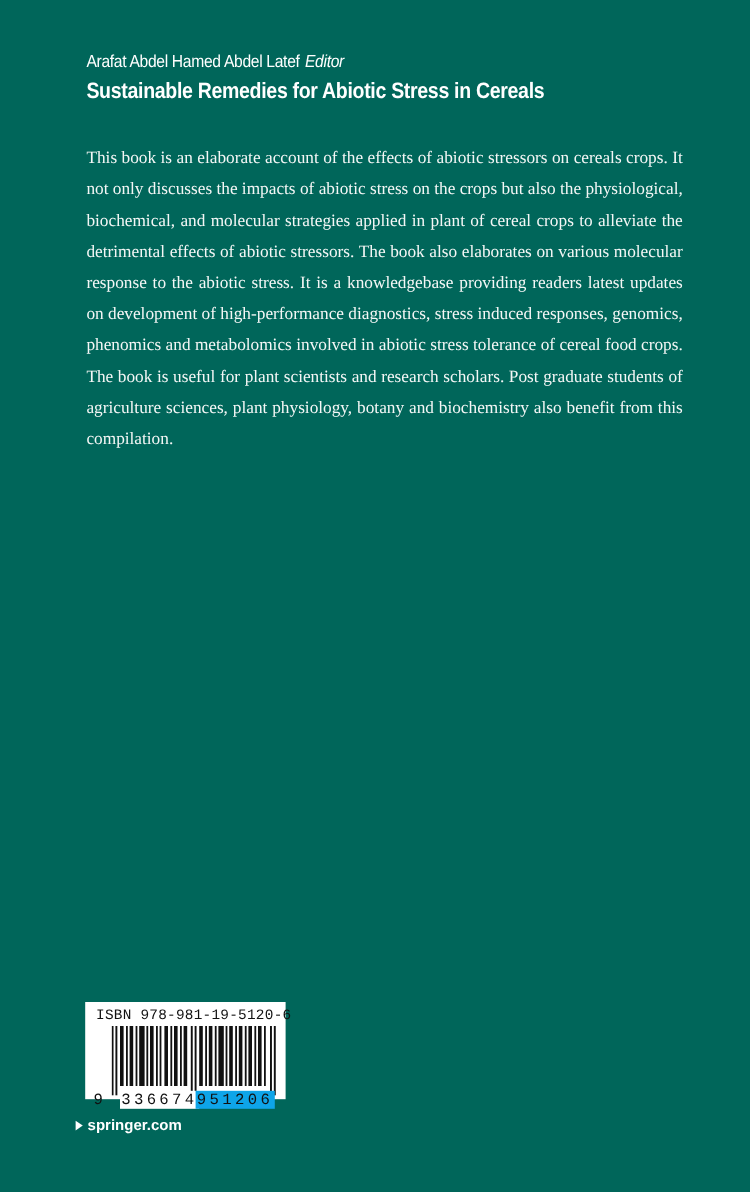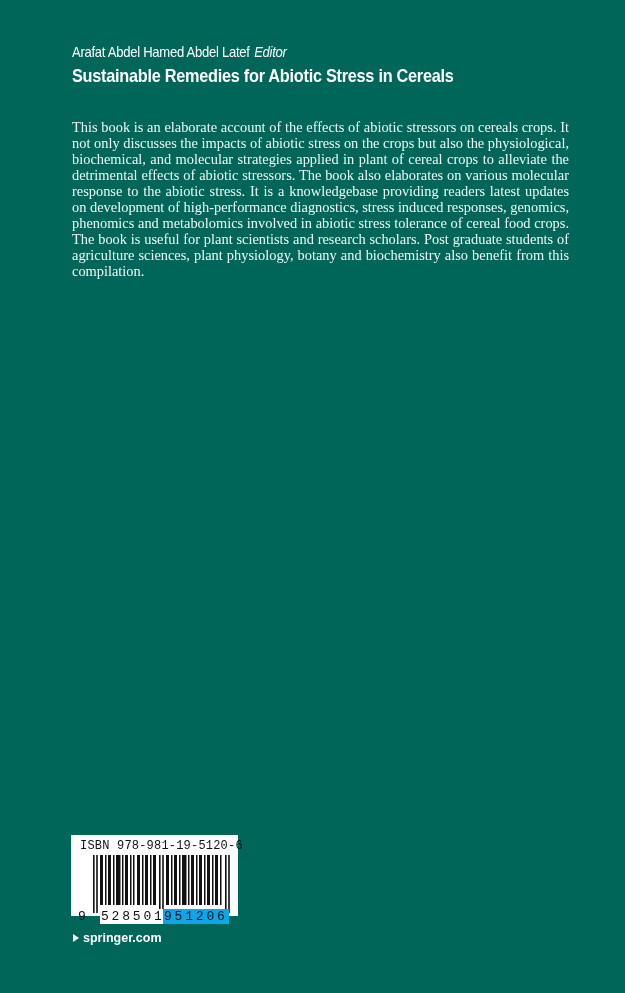--- a/index.html
+++ b/index.html
@@ -41,21 +41,21 @@
       transform-origin: left top;
       white-space: nowrap;
     }
     .blurb {
       position: absolute;
       left: 72px;
       top: 119px;
       width: 497px;
       font-family: "Liberation Serif", serif;
       font-size: 14.4px;
-      line-height: 16px;
+      line-height: 26px;
       text-align: justify;
       color: #f4f7f6;
     }
     .barcode-box {
       position: absolute;
       left: 71px;
       top: 835px;
       width: 167px;
       height: 81px;
       background: #ffffff;
@@ -102,21 +102,21 @@
       left: 92px;
       top: 74px;
       font-family: "Liberation Mono", monospace;
       font-size: 13px;
       letter-spacing: 2.8px;
       background: #0ea5e9;
       padding: 0 1px;
     }
     .springer-link {
       position: absolute;
-      left: 73px;
+      left: 63px;
       top: 931px;
       font-family: "Liberation Sans", sans-serif;
       font-weight: bold;
       font-size: 12.5px;
       color: #ffffff;
       text-decoration: none;
       white-space: nowrap;
       display: flex;
       align-items: center;
       text-align: right;
@@ -185,21 +185,21 @@
           <rect x="119" y="0" width="1.5" height="50"></rect>
           <rect x="122" y="0" width="3" height="50"></rect>
           <rect x="127" y="0" width="1.5" height="50"></rect>
 
           <rect x="132" y="0" width="1.6" height="58"></rect>
           <rect x="135.2" y="0" width="1.6" height="58"></rect>
         </g>
       </svg>
     </div>
     <div class="ean-first">9</div>
-    <div class="ean-left">528501</div>
+    <div class="ean-left">336674</div>
     <div class="ean-right">951206</div>
   </div>
 
   <a class="springer-link">
     <span class="arrow"></span>
     <span>springer.com</span>
   </a>
 
 </div>
 

